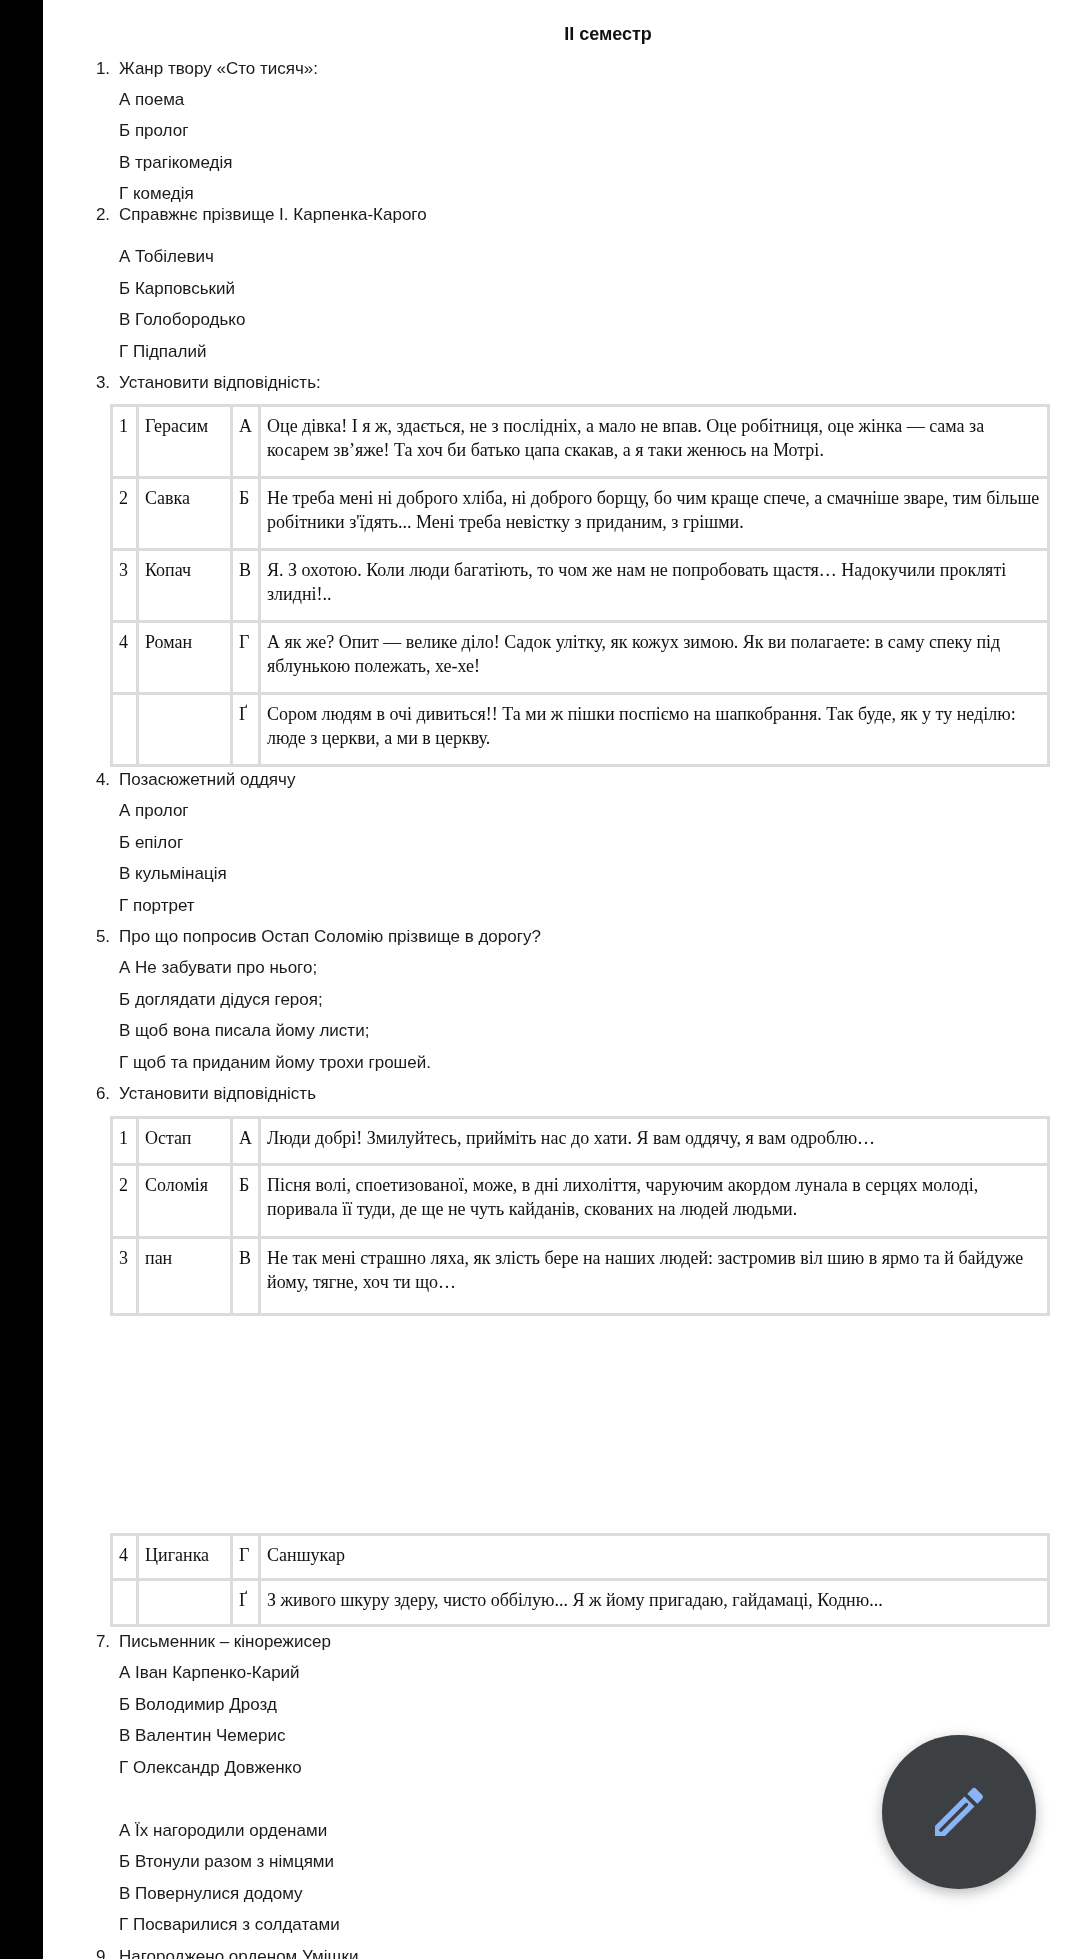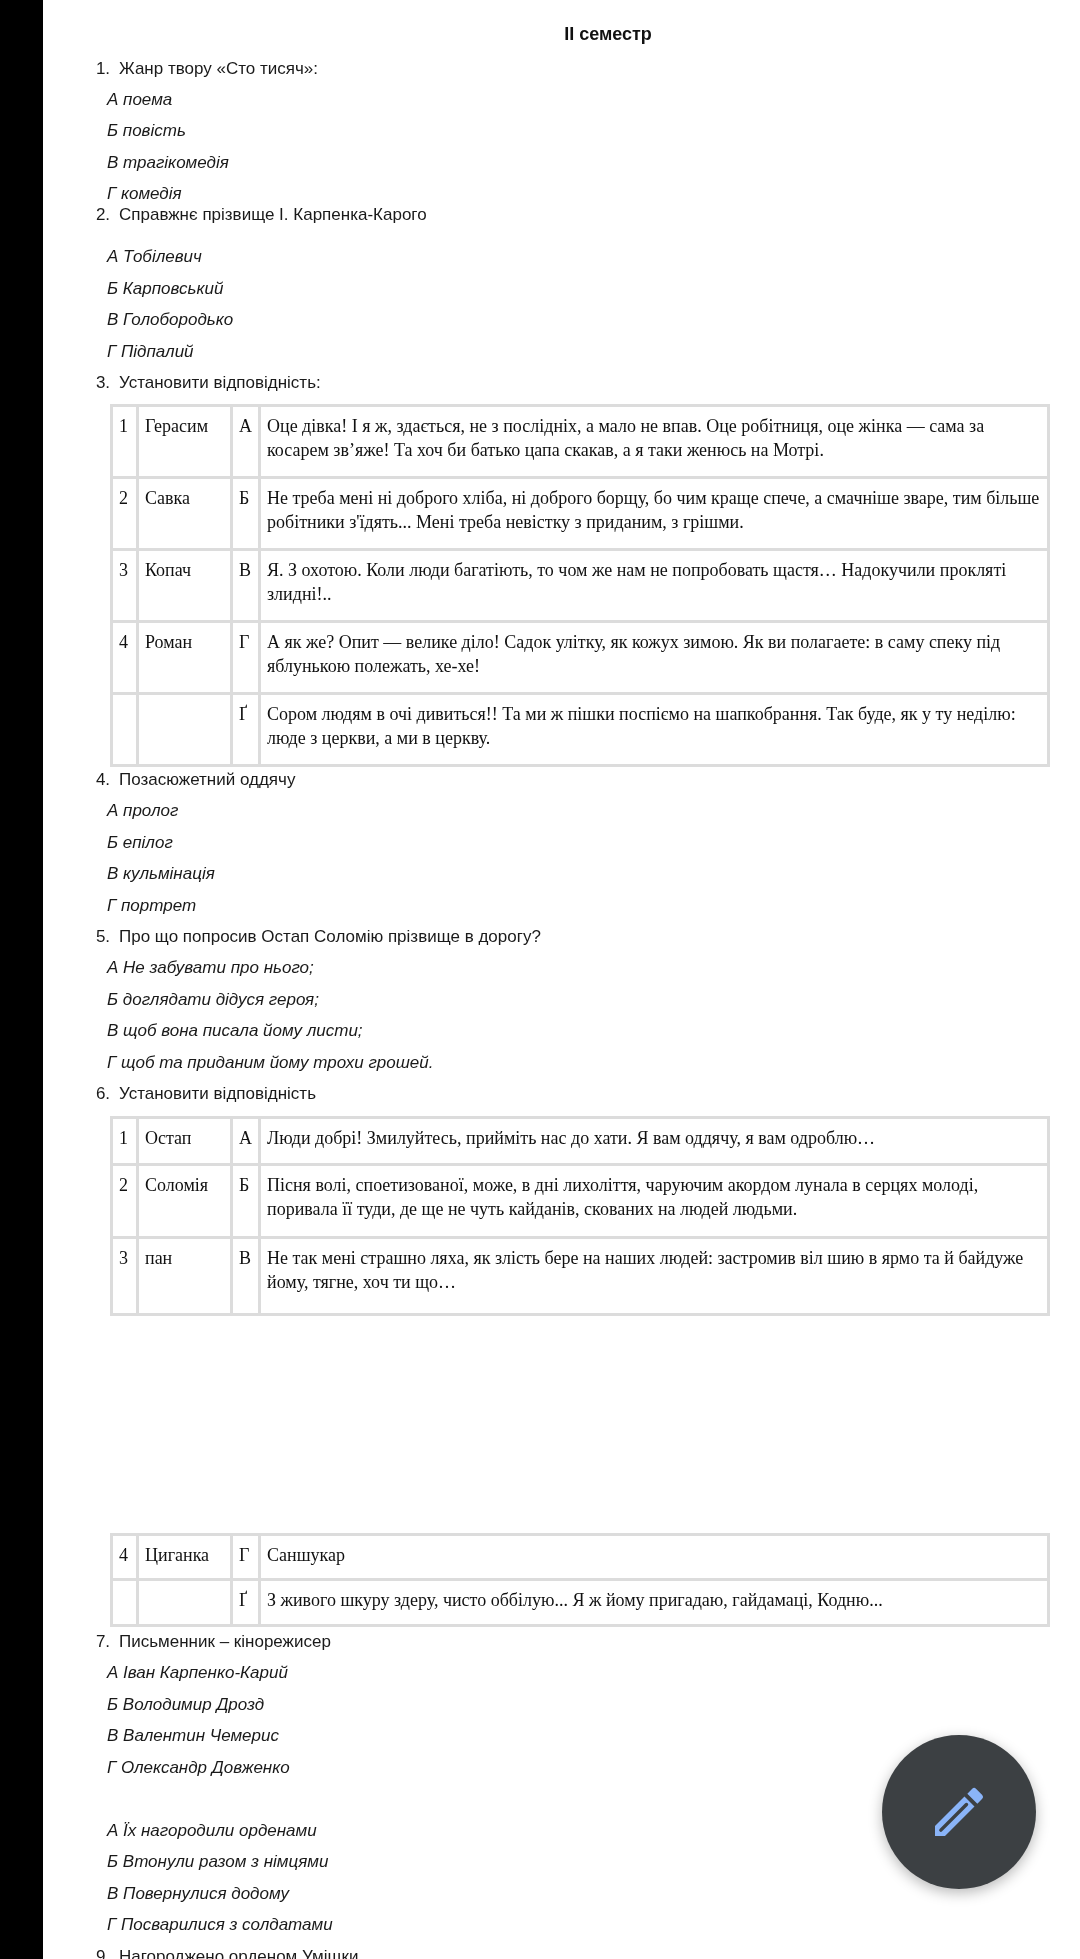--- a/index.html
+++ b/index.html
@@ -17,21 +17,21 @@
 
   .title {
     position: absolute; top: 24px; left: 0; width: 1130px; text-align: center;
     font-weight: bold; font-size: 18px; color: #111;
   }
   .q {
     position: absolute; left: 44px; font-size: 17px; line-height: 20px; white-space: nowrap; text-align: center;
   }
   .q .num { display: inline-block; width: 32px; }
   .opt {
-    position: absolute; left: 64px; font-size: 17px; line-height: 20px; white-space: nowrap; font-style: italic;
+    position: absolute; left: 76px; font-size: 17px; line-height: 20px; white-space: nowrap;
   }
 
   table.match {
     position: absolute; left: 67px; width: 940px;
     border-collapse: separate; border-spacing: 3px;
     background: #dcdcdc;
     font-family: "Liberation Serif", serif; font-size: 18px; line-height: 24px; color: #111;
   }
   table.match td {
     background: #fff; vertical-align: top; padding: 7px 5px 10px 6px;
@@ -48,21 +48,21 @@
   }
 </style>
 </head>
 <body>
 
 <div class="page page1">
   <div class="title">II семестр</div>
 
   <div class="q" style="top:59px"><span class="num">1.</span><span>Жанр твору «Сто тисяч»:</span></div>
   <div class="opt" style="top:90px">А поема</div>
-  <div class="opt" style="top:121px">Б повість</div>
+  <div class="opt" style="top:121px">Б пролог</div>
   <div class="opt" style="top:153px">В трагікомедія</div>
   <div class="opt" style="top:184px">Г комедія</div>
 
   <div class="q" style="top:205px"><span class="num">2.</span><span>Справжнє прізвище І. Карпенка-Карого</span></div>
   <div class="opt" style="top:247px">А Тобілевич</div>
   <div class="opt" style="top:279px">Б Карповський</div>
   <div class="opt" style="top:310px">В Голобородько</div>
   <div class="opt" style="top:342px">Г Підпалий</div>
 
   <div class="q" style="top:373px"><span class="num">3.</span><span>Установити відповідність:</span></div>

